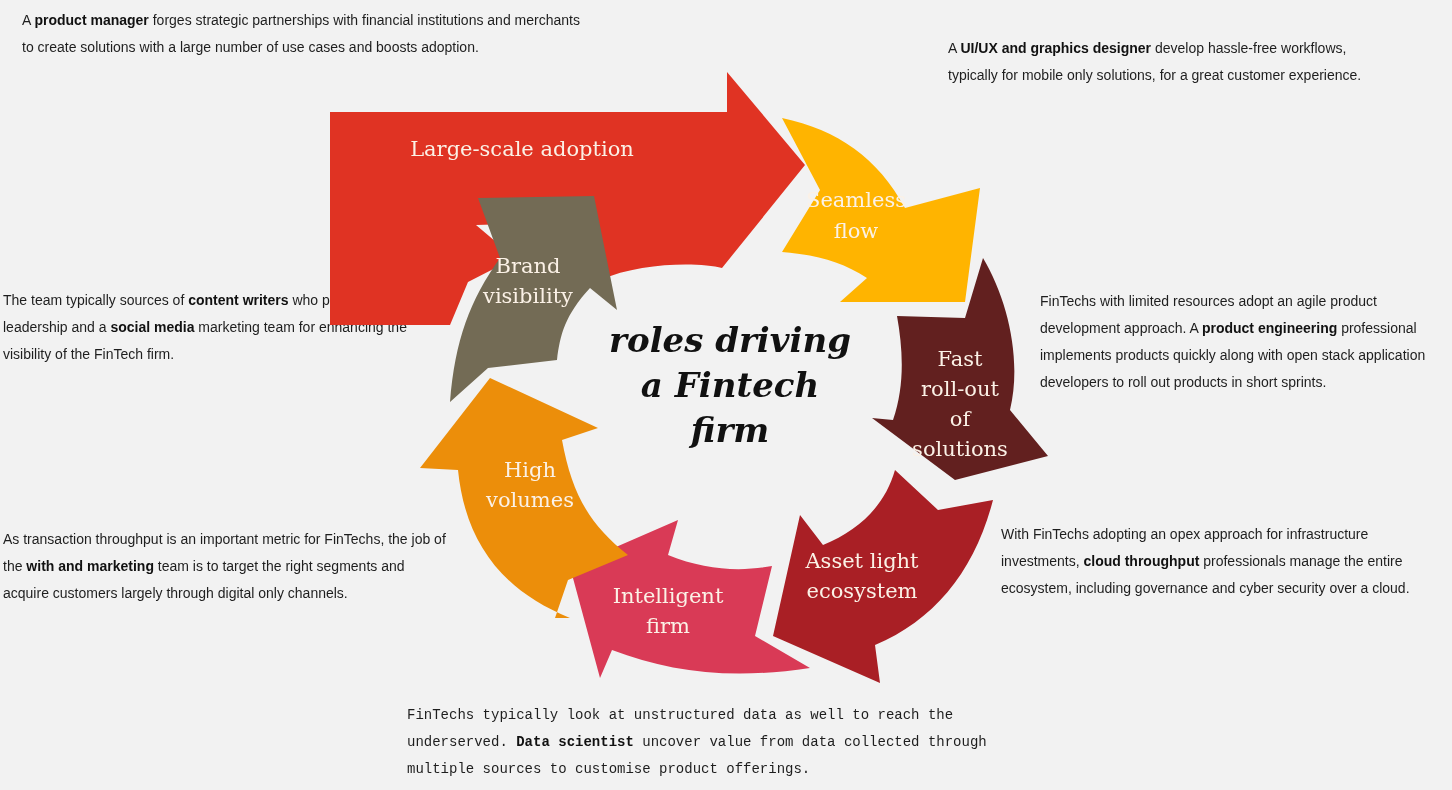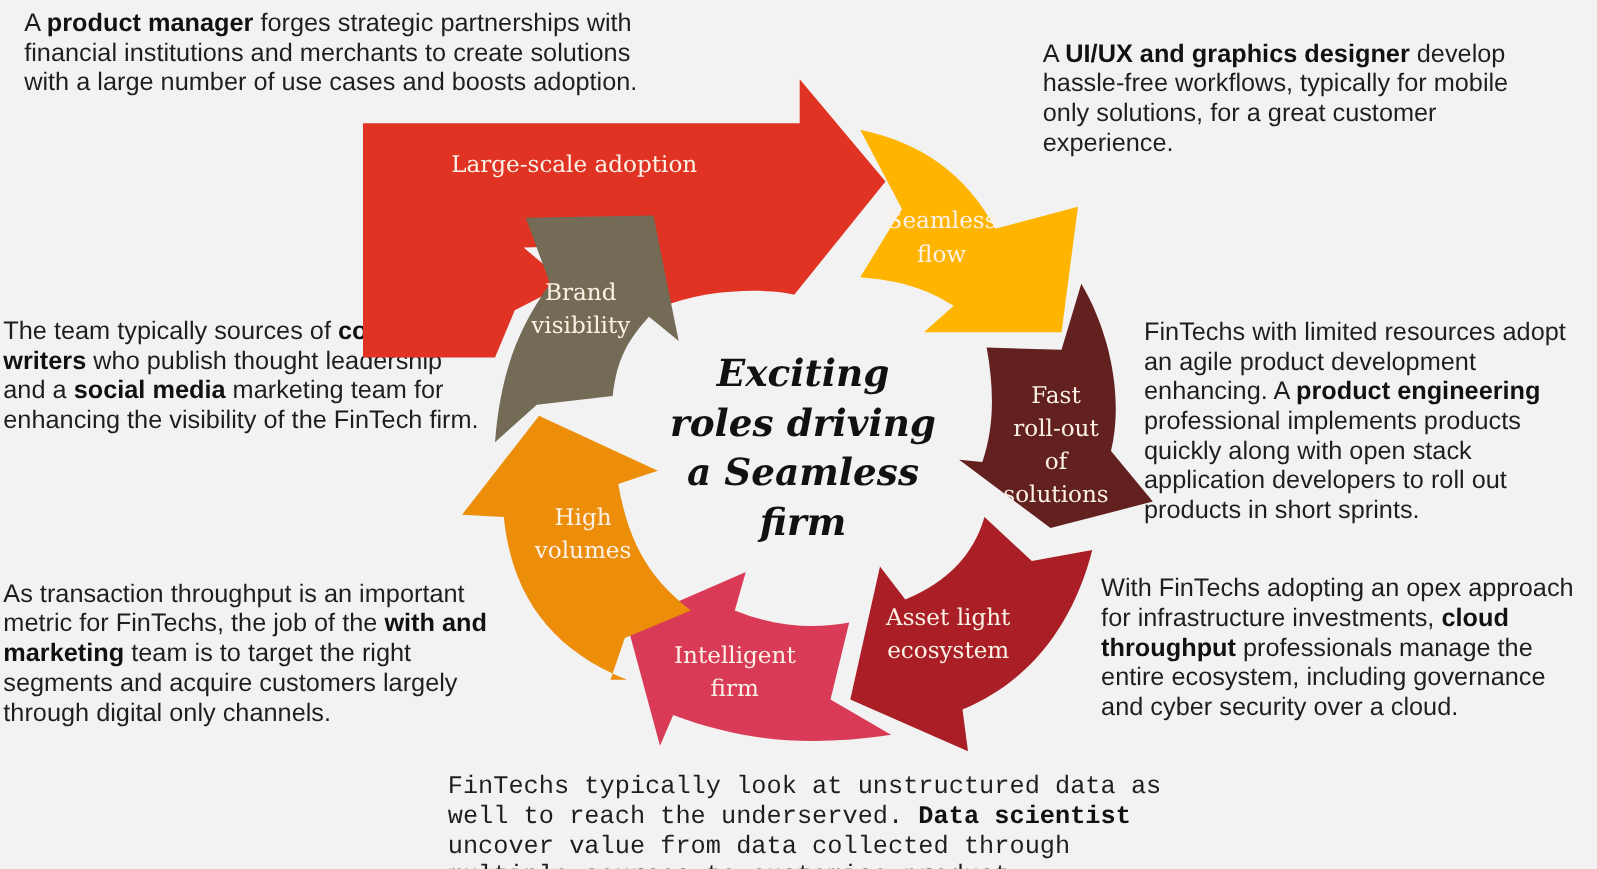--- a/index.html
+++ b/index.html
@@ -2,21 +2,21 @@
 <html><head>
 <meta charset="utf-8">
 <style>
   html, body { margin: 0; padding: 0; }
   body {
     width: 1452px; height: 790px; overflow: hidden;
     background: #f2f2f2; position: relative;
     font-family: "Liberation Sans", sans-serif; color: #1a1a1a;
   }
   .desc {
-    position: absolute; font-size: 23px; line-height: 27px; color: #1e1e1e;
+    position: absolute; font-size: 14px; line-height: 27px; color: #1e1e1e;
     font-family: "Liberation Sans", sans-serif;
   }
   .desc b { font-weight: bold; color: #111; }
   #d-pm { left: 22px; top: 7px; width: 570px; }
   #d-ux { left: 948px; top: 35px; width: 440px; }
   #d-cw { left: 3px; top: 287px; width: 440px; }
   #d-pe { left: 1040px; top: 288px; width: 412px; }
   #d-sm { left: 3px; top: 526px; width: 450px; }
   #d-cm { left: 1001px; top: 521px; width: 440px; }
   #d-ds { left: 407px; top: 702px; width: 650px; font-family: Liberation Mono, monospace; }
@@ -33,21 +33,21 @@
 </style>
 </head>
 <body>
 
 <div class="desc" id="d-pm"><span>A </span><b>product manager</b><span> forges strategic partnerships with financial institutions and merchants to create solutions with a large number of  use cases and boosts adoption.</span></div>
 
 <div class="desc" id="d-ux"><span>A </span><b>UI/UX and graphics designer</b><span> develop hassle-free workflows, typically for mobile only solutions, for a great customer experience.</span></div>
 
 <div class="desc" id="d-cw"><span>The team typically sources of </span><b>content writers</b><span> who publish thought leadership and a </span><b>social media</b><span> marketing team for enhancing the visibility of the FinTech firm.</span></div>
 
-<div class="desc" id="d-pe"><span>FinTechs with limited resources adopt an agile product development enhancing. A </span><b>product engineering</b><span> professional implements products quickly along with open stack application developers to roll out products in short sprints.</span></div>
+<div class="desc" id="d-pe"><span>FinTechs with limited resources adopt an agile product development approach. A </span><b>product engineering</b><span> professional implements products quickly along with open stack application developers to roll out products in short sprints.</span></div>
 
 <div class="desc" id="d-sm"><span>As transaction throughput is an important metric for FinTechs, the job of the </span><b>with and marketing</b><span> team is to target the right segments and acquire customers largely through digital only channels.</span></div>
 
 <div class="desc" id="d-cm"><span>With FinTechs adopting an opex approach for infrastructure investments, </span><b>cloud throughput</b><span> professionals manage the entire ecosystem, including governance and cyber security over a cloud.</span></div>
 
 <div class="desc" id="d-ds"><span>FinTechs typically look at unstructured data as well to reach the underserved. </span><b>Data scientist</b><span> uncover value from data collected through multiple sources to customise product offerings.</span></div>
 
 <svg id="cycle" width="1452" height="790" viewBox="0 0 1452 790">
 
   <g>
@@ -88,17 +88,16 @@
   </g>
 
   <g>
     <path d="M450,402 C455,340 470,300 500,258 L478,198 L594,196 L617,310 L590,288 C565,315 560,335 557,360 L488,368 Z" fill="#736b55"></path>
     <text class="alabel" x="528" y="273" fill="#fbf1e6">Brand</text>
     <text class="alabel" x="528" y="303" fill="#fbf1e6">visibility</text>
   </g>
 </svg>
 
 <div id="center-title">
-  <div>Exciting</div>
   <div>roles driving</div>
-  <div>a Seamless</div>
+  <div>a Fintech</div>
   <div>firm</div>
 </div>
 
 </body></html>

